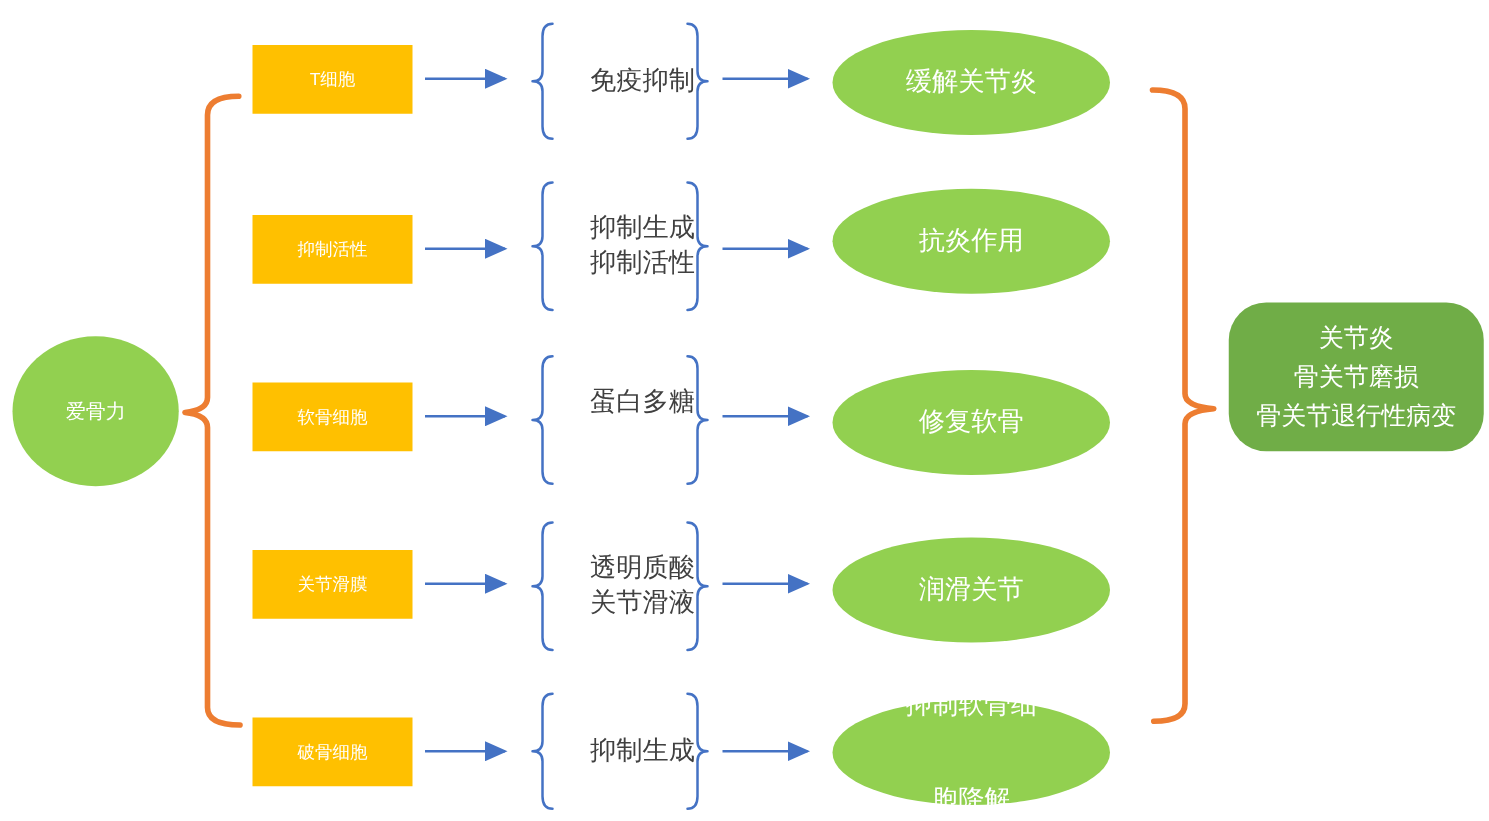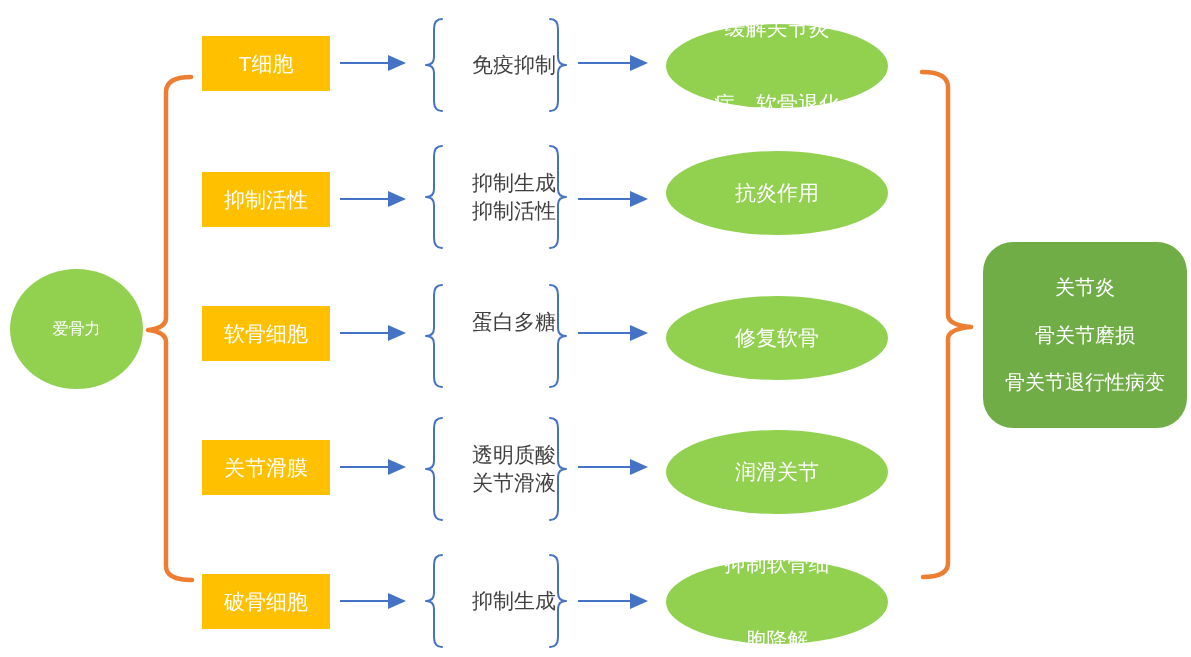--- a/index.html
+++ b/index.html
@@ -4,29 +4,29 @@
 <style>
   html,body{margin:0;padding:0;background:#ffffff;}
   body{font-family:"Liberation Sans","DejaVu Sans",sans-serif;}
   .canvas{position:relative;width:1191px;height:657px;background:#fff;overflow:hidden;}
   .layer{position:absolute;left:0;top:0;width:1191px;height:657px;}
   .node{position:absolute;display:flex;align-items:center;justify-content:center;
         text-align:center;box-sizing:border-box;}
   .root-circle{left:10px;top:269px;width:133px;height:120px;border-radius:50%;
         background:var(--light-green);color:#fff;font-size:16px;}
   .source-box{left:202px;width:128px;height:55px;background:var(--gold);
-        color:#fff;font-size:21px;}
+        color:#fff;font-size:14px;}
   .mech{position:absolute;left:434px;width:122px;text-align:center;color:var(--text-dark);
         font-size:21px;line-height:28px;}
   .effect{left:666px;width:222px;height:84px;border-radius:50%;
         background:var(--light-green);color:#fff;font-size:21px;line-height:28px;
         flex-direction:column;gap:48px;}
   .effect span{display:block;}
   .mech span{display:block;text-align:right;}
-  .result-box{position:absolute;left:983px;top:242px;width:204px;height:186px;
+  .result-box{position:absolute;left:983px;top:242px;width:204px;height:119px;
         border-radius:30px;background:var(--dark-green);color:#fff;font-size:20px;
         display:flex;flex-direction:column;justify-content:space-evenly;
         align-items:center;text-align:center;padding:11px 6px;box-sizing:border-box;}
 </style>
 </head>
 <body>
 
 <div class="canvas">
 
   <svg id="connectors" class="layer" width="1191" height="657">
@@ -64,21 +64,20 @@
   </div>
 
   <div class="node source-box" style="top:36px">
     <span>T细胞</span>
   </div>
   <div class="mech" style="top:51px">
     <span>免疫抑制</span>
   </div>
   <div class="node effect" style="top:24px">
     <span>缓解关节炎</span>
-    <span>症、软骨退化</span>
   </div>
 
   <div class="node source-box" style="top:172px">
     <span>抑制活性</span>
   </div>
   <div class="mech" style="top:169px">
     <span>抑制生成</span>
     <span>抑制活性</span>
   </div>
   <div class="node effect" style="top:151px">

